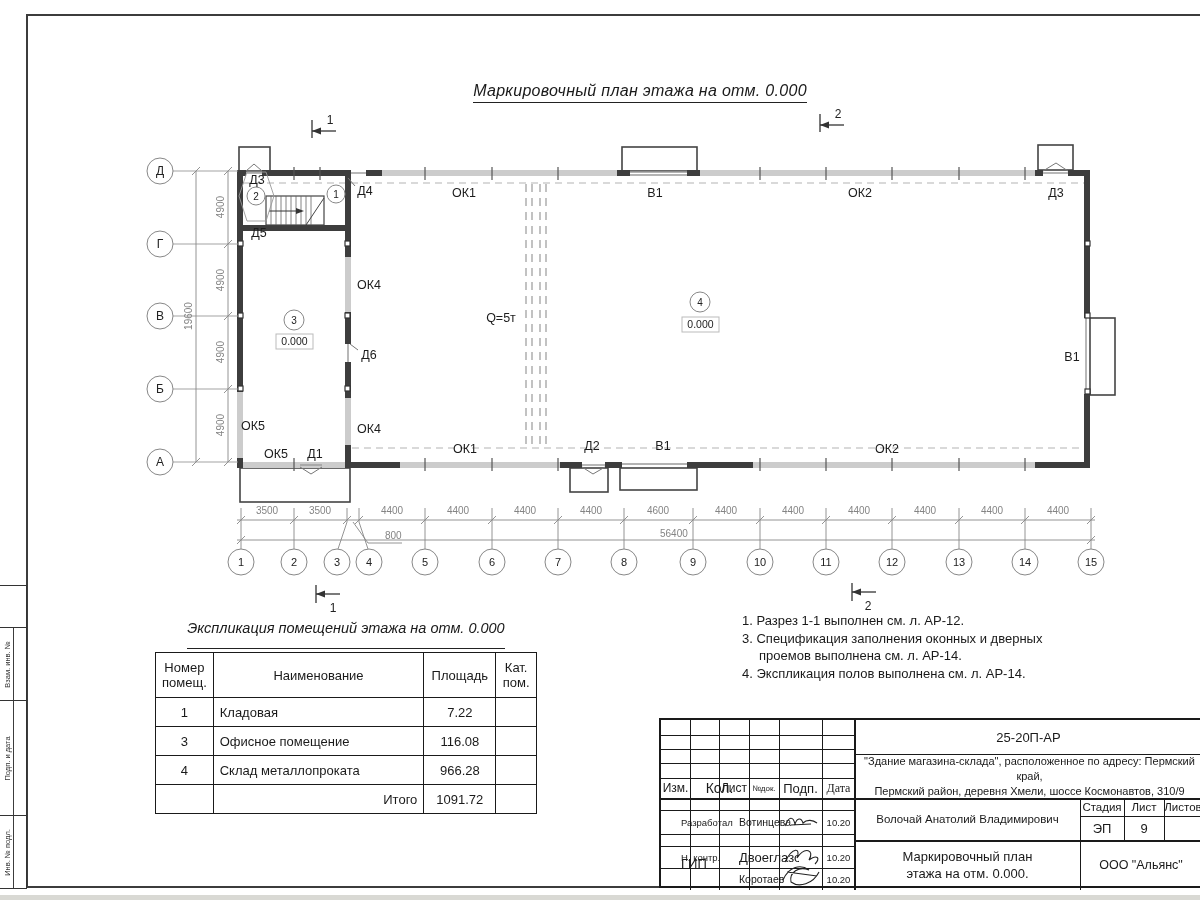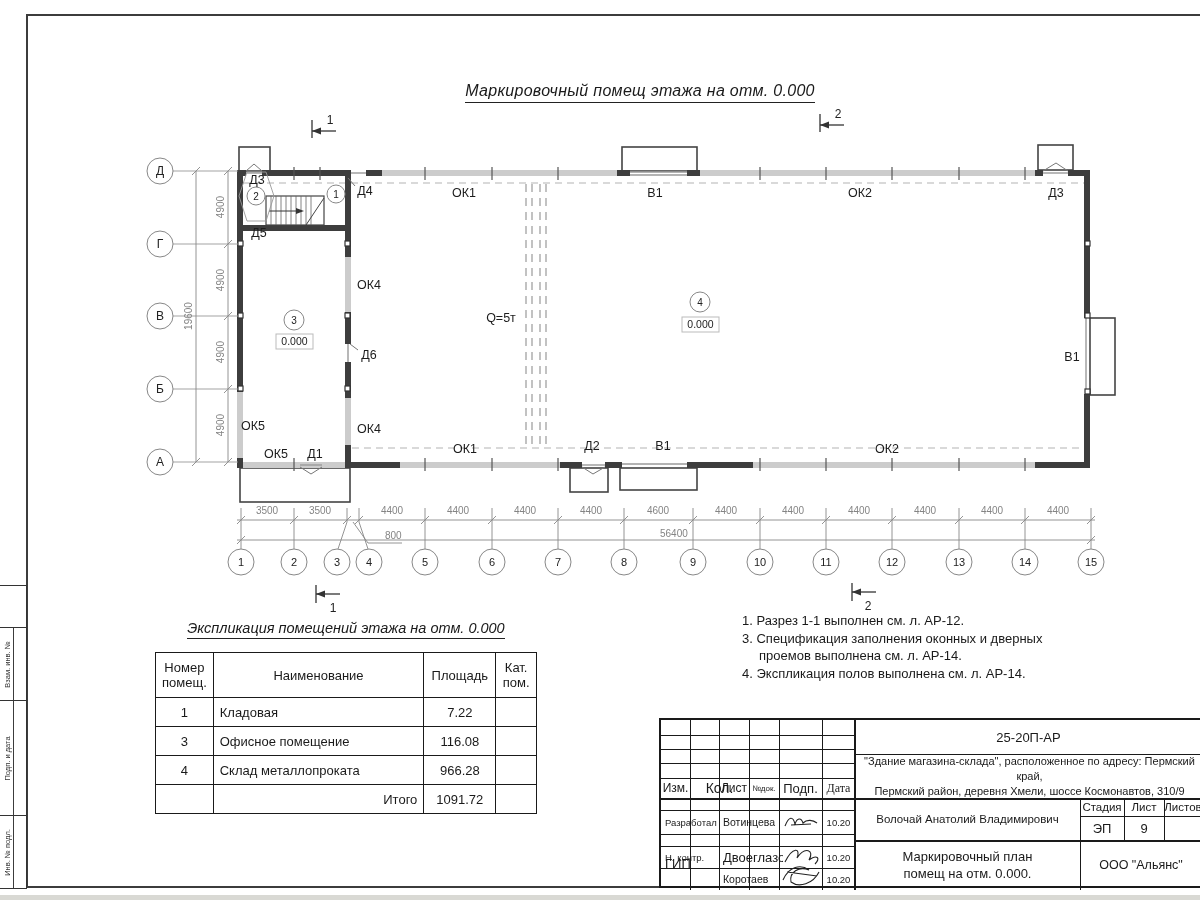--- a/index.html
+++ b/index.html
@@ -11,39 +11,39 @@
        border-bottom:1.5px solid #222;padding-bottom:2px;}
   
   .fr{position:absolute;background:#3c3c3c;}
   .sheet-edge{position:absolute;left:0;right:0;bottom:0;height:5px;background:#d9d9d4;}
   .stampbox{position:absolute;width:26px;border-top:1px solid #333;}
   .stamp-label{position:absolute;transform:rotate(-90deg);transform-origin:center;
        font-size:7.5px;color:#333;white-space:nowrap;}
   
   .explic{position:absolute;left:150px;top:620px;width:392px;}
   .explic-title{text-align:center;font-style:italic;font-size:14.5px;}
-  .explic-title span{border-bottom:1.5px solid #222;padding-bottom:2px;}
+  .explic-title span{border-bottom:1.5px solid #222;padding-bottom:12px;}
   table.ex{border-collapse:collapse;margin-top:16px;width:382px;margin-left:5px;}
   table.ex th,table.ex td{border:1.6px solid #1a1a1a;font-weight:normal;font-size:13px;
        padding:2px 6px;background:#fff;}
   table.ex th{height:40px;text-align:center;}
   table.ex td{height:24px;}
   td.c{text-align:center;} td.r{text-align:right;}
   .col-num{width:44px;} .col-name{width:238px;} .col-area{width:60px;} .col-cat{width:28px;}
   
   .notes{position:absolute;left:742px;top:612px;font-size:13px;line-height:17.5px;}
   .notes .indent{padding-left:17px;}
   
   .tb{position:absolute;left:659px;top:718px;width:541px;height:170px;
       border:2px solid #1a1a1a;border-right:none;box-sizing:border-box;font-size:11px;}
   .tb .vl,.tb .hl{position:absolute;background:#1a1a1a;}
   .tb .vl{width:1px;} .tb .hl{height:1px;}
   .tb .cell{position:absolute;display:flex;align-items:center;justify-content:center;
       text-align:center;overflow:hidden;}
-  .tb .left{justify-content:flex-start;padding-left:4px;}
+  .tb .left{justify-content:flex-start;padding-left:20px;}
   .sig-svg{position:absolute;}
 </style>
 </head>
 <body>
 
 <div class="sheet">
 
   <div class="fr" style="left:26px;top:14px;right:0;height:2px;"></div>
   <div class="fr" style="left:26px;top:14px;width:2px;height:874px;"></div>
   <div class="fr" style="left:26px;top:886px;right:0;height:2px;"></div>
@@ -57,21 +57,21 @@
   <div class="stampbox" style="left:0;top:700px;height:115px;border-right:1px solid #333;">
     <div class="fr" style="left:13px;top:0;width:1px;height:115px;"></div>
     <div class="stamp-label" style="left:-22px;top:53px;width:58px;text-align:center;">Подп. и дата</div>
   </div>
   <div class="stampbox" style="left:0;top:815px;height:72px;border-right:1px solid #333;border-bottom:1px solid #333;">
     <div class="fr" style="left:13px;top:0;width:1px;height:72px;"></div>
     <div class="stamp-label" style="left:-22px;top:32px;width:58px;text-align:center;">Инв. № подл.</div>
   </div>
 
   <div class="plan-title">
-    <span>Маркировочный помещ этажа на отм. 0.000</span>
+    <span>Маркировочный план этажа на отм. 0.000</span>
   </div>
 
   <svg width="1200" height="620" viewBox="0 0 1200 620" style="position:absolute;left:0;top:0;">
 
     <g stroke="#b3b3b3" stroke-width="1" stroke-dasharray="7 5" fill="none">
       <line x1="243" y1="183" x2="1084" y2="183"></line>
       <line x1="352" y1="448" x2="1084" y2="448"></line>
     </g>
 
     <g stroke="#9a9a9a" stroke-width="1.2" stroke-dasharray="8 6" fill="none">
@@ -526,18 +526,18 @@
       <div>Пермский район, деревня Хмели, шоссе Космонавтов, 310/9</div>
     </div>
     <div class="cell" style="left:194px;top:78px;width:225px;height:42px;font-size:11.5px;">Волочай Анатолий Владимирович</div>
     <div class="cell" style="left:419px;top:78px;width:44px;height:18px;font-size:11.5px;">Стадия</div>
     <div class="cell" style="left:463px;top:78px;width:40px;height:18px;font-size:11.5px;">Лист</div>
     <div class="cell" style="left:503px;top:78px;width:38px;height:18px;font-size:11.5px;">Листов</div>
     <div class="cell" style="left:419px;top:96px;width:44px;height:24px;font-size:13px;">ЭП</div>
     <div class="cell" style="left:463px;top:96px;width:40px;height:24px;font-size:13px;">9</div>
     <div class="cell" style="left:194px;top:120px;width:225px;height:50px;font-size:13px;flex-direction:column;line-height:17px;text-align:center;">
       <div>Маркировочный план</div>
-      <div>помещ на отм. 0.000.</div>
+      <div>этажа на отм. 0.000.</div>
     </div>
     <div class="cell" style="left:419px;top:120px;width:122px;height:50px;font-size:12.5px;">ООО "Альянс"</div>
   </div>
 
 </div>
 
 </body></html>

